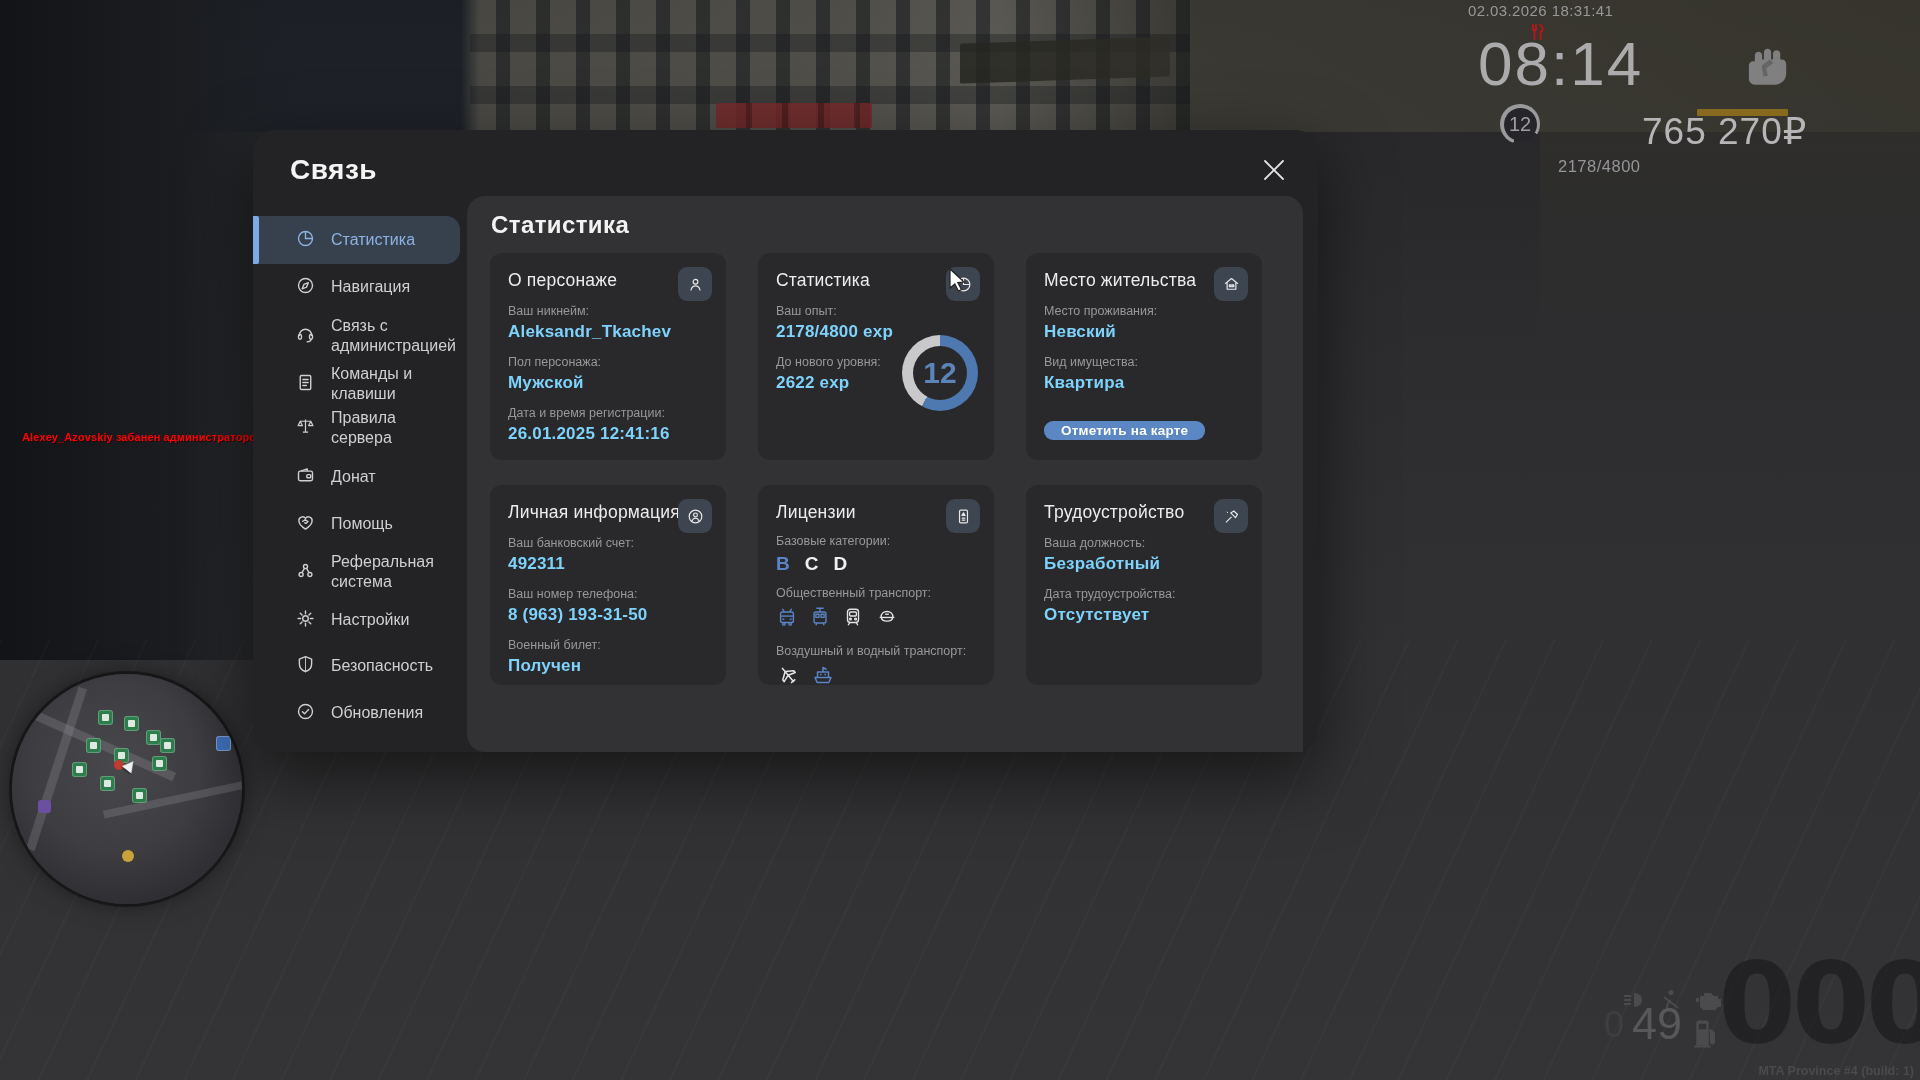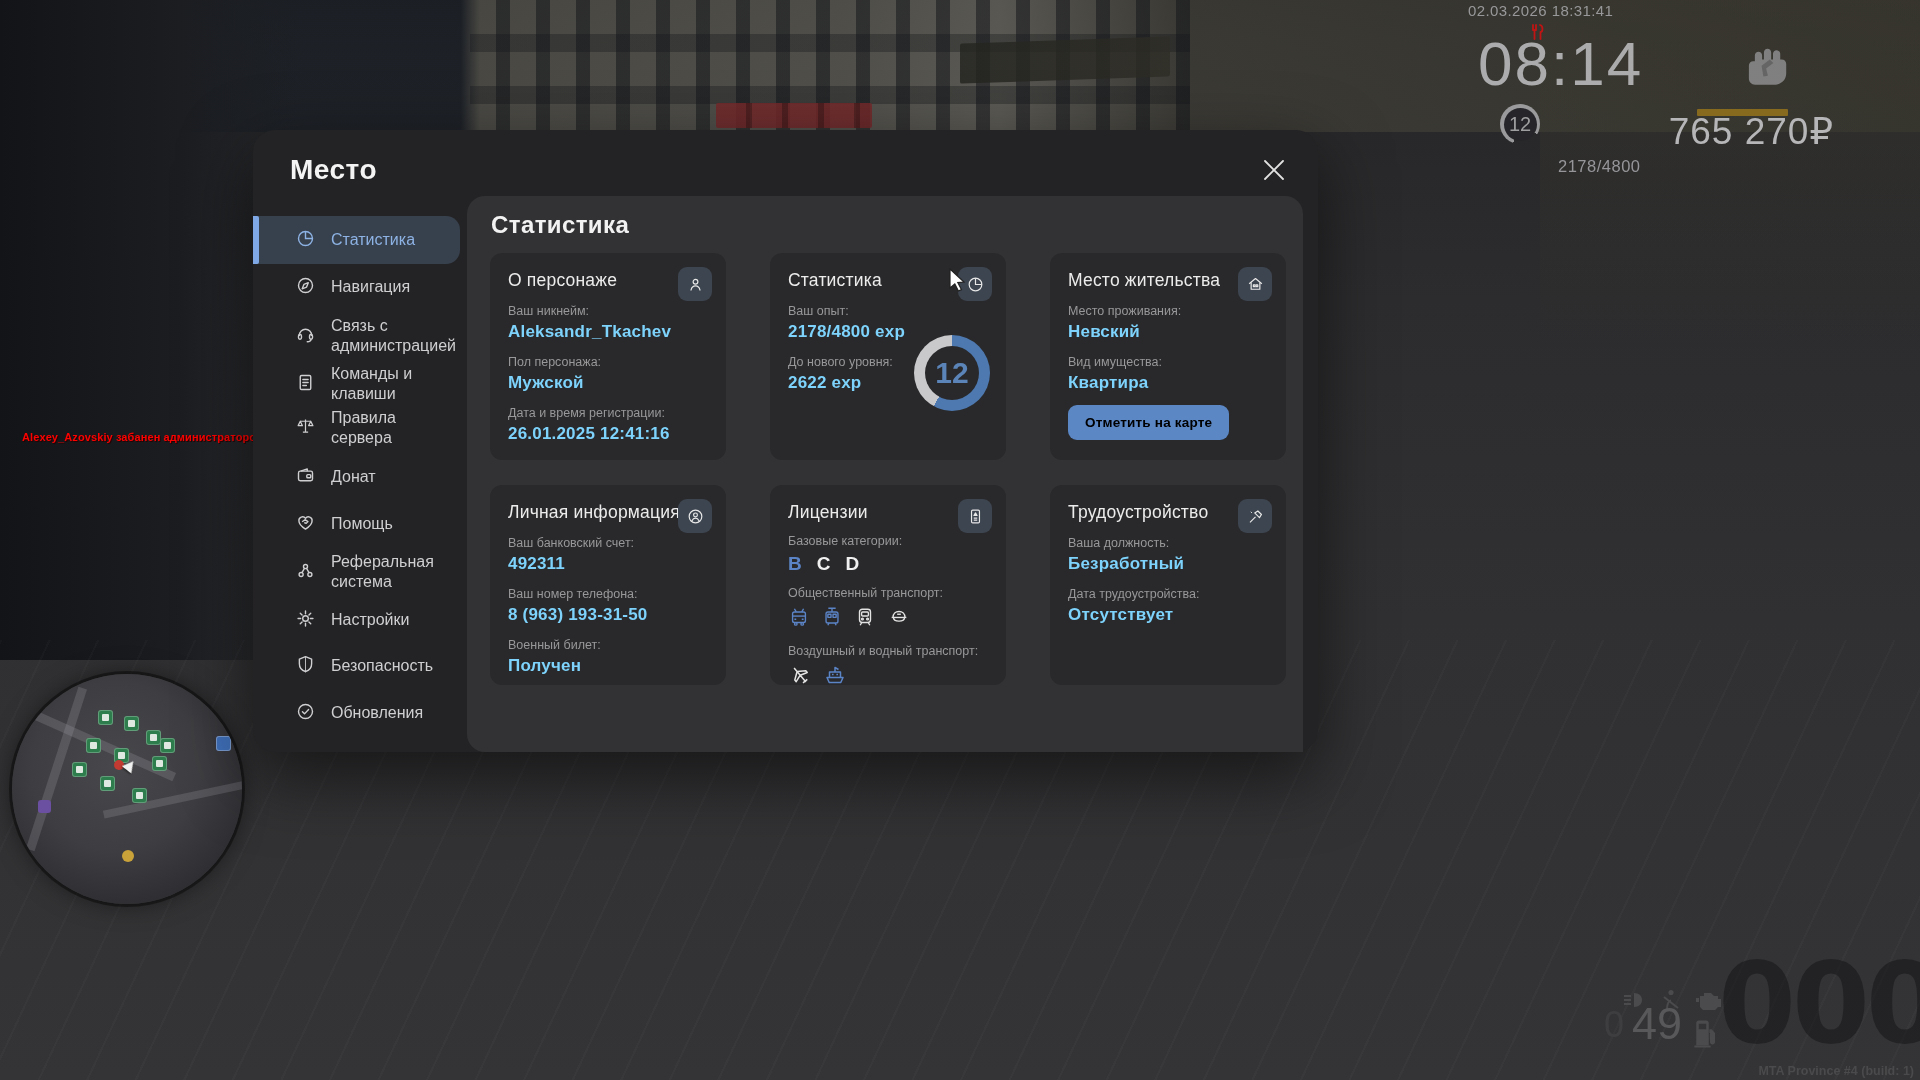--- a/index.html
+++ b/index.html
@@ -31,21 +31,21 @@
   #hud-clock { position:absolute; left:1478px; top:28px; font-size:62px; font-weight:300;
     color:rgba(188,188,190,.88); letter-spacing:2px; }
   #lvl-ring { position:absolute; left:1500px; top:104px; width:40px; height:40px; border-radius:50%;
     background:conic-gradient(from 200deg,#9a9a9c 0 78%, transparent 78% 100%); }
   #lvl-ring::before { content:""; position:absolute; inset:3.5px; border-radius:50%; background:#26262a; }
   #lvl-ring span { position:absolute; inset:0; display:flex; align-items:center; justify-content:center;
     font-size:20px; color:#9e9ea0; }
   #hud-exp { position:absolute; left:1558px; top:113px; font-size:16.5px; color:#96969a; letter-spacing:.5px;margin-top:44px;}
   #fist-icon { position:absolute; left:1738px; top:34px; color:#8d8d8f; opacity:.85;}
   #money-bar { position:absolute; left:1697px; top:109px; width:91px; height:7px; background:#876a1e; border-radius:1px;}
-  #hud-money { position:absolute; left:1642px; top:110px; width:192px; text-align:right;
+  #hud-money { position:absolute; left:1642px; top:110px; width:192px; text-align:left;
     font-size:37px; color:#b6b6b8; letter-spacing:1px; }
 
   
   #chat-ban { position:absolute; left:22px; top:431px; font-size:11px; font-weight:bold; color:#fb0200;
     text-shadow:1px 1px 0 rgba(40,0,0,.9); white-space:nowrap; letter-spacing:.1px;}
 
   
   #minimap { position:absolute; left:12px; top:674px; width:230px; height:230px; border-radius:50%;
     overflow:hidden; background:radial-gradient(circle at 45% 40%, #48484c 0%, #3e3e42 45%, #303034 72%, #222226 100%);
     box-shadow:0 0 0 3px rgba(0,0,0,.4), 0 0 24px rgba(0,0,0,.5); }
@@ -79,36 +79,36 @@
   .side-item svg { flex:none; }
   .side-item.active { background:#37414d; border-radius:0 14px 14px 0; color:#8db2e4; }
   .side-item.active::before { content:""; position:absolute; left:0; top:0; bottom:0; width:6px;
     background:#7fa9e6; border-radius:0 2px 2px 0; }
 
   #content { position:absolute; left:214px; top:66px; width:836px; height:556px;
     background:#323234; border-radius:18px 18px 0 18px; }
   #content-title { position:absolute; left:24px; top:15px; font-size:24px; font-weight:bold; color:#f2f2f2; letter-spacing:.4px;}
 
   #cards { position:absolute; left:23px; top:57px; display:grid;
-    grid-template-columns:236px 236px 236px; grid-template-rows:207px 200px; gap:25px 44px; }
+    grid-template-columns:236px 236px 236px; grid-template-rows:207px 200px; gap:25px 32px; }
   .card { position:relative; background:#29292b; border-radius:12px; padding:17px 18px; }
   .card-title { font-size:17.5px; color:#ececec; letter-spacing:.2px; }
   .badge { position:absolute; right:14px; top:14px; width:34px; height:34px; background:#3d4550;
     border-radius:9px; display:flex; align-items:center; justify-content:center; color:#e8e8e8; }
   .fld-l { font-size:12.5px; color:#98989a; margin-top:13px; }
   .fld-v { font-size:17px; font-weight:bold; color:#7dd3fc; margin-top:4px; letter-spacing:.2px; }
 
   #exp-ring { position:absolute; right:16px; top:82px; width:76px; height:76px; border-radius:50%;
     background:conic-gradient(#4d79b0 0 58%, #c9c9cb 58% 100%); }
   #exp-ring::before { content:""; position:absolute; inset:11px; border-radius:50%; background:#29292b; }
   #exp-ring span { position:absolute; inset:0; display:flex; align-items:center; justify-content:center;
     font-size:30px; font-weight:bold; color:#5b84b8; }
 
-  #map-btn { position:absolute; left:18px; bottom:20px; background:#5b87c5; color:#000000; border:none;
-    border-radius:9px; padding:10px 17px; font-size:13.5px; font-weight:bold; cursor:pointer;
+  #map-btn { position:absolute; left:18px; bottom:20px; background:#5b87c5; color:#ffffff; border:none;
+    border-radius:9px; padding:2px 17px; font-size:13.5px; font-weight:bold; cursor:pointer;
     font-family:inherit; letter-spacing:.2px;}
 
   .cat-row { display:flex; gap:15px; margin-top:5px; font-size:19px; font-weight:bold; color:#f0f0f0;}
   .cat-row .on { color:#5b84c7; }
   .ic-row { display:flex; gap:11px; margin-top:5px; color:#e3e3e3; align-items:center;}
   .ic-row .on { color:#5b84c7; }
   .lic-l { font-size:12.5px; color:#98989a; margin-top:11px; }
 
   
   #cursor { position:absolute; left:948px; top:268px; z-index:50; pointer-events:none; }
@@ -197,21 +197,21 @@
 <div id="fuel-pump-icon">
   <svg width="26" height="30" viewBox="0 0 20 24" fill="currentColor">
       <path d="M3 22V4c0-1.2.9-2 2-2h6c1.1 0 2 .8 2 2v18zM5 4.5h6V9H5z" fill-rule="evenodd"></path>
       <path d="M13.5 9h1.8l2.7 3v7.2c0 1.1-.9 2-2 2s-2-.9-2-2V12h-.5zM1.5 22h13v1.5h-13z"></path>
     </svg>
 </div>
 <div id="speed-val">000</div>
 <div id="version">MTA Province #4 (build: 1)</div>
 
 <div id="panel">
-  <div id="panel-title">Место</div>
+  <div id="panel-title">Связь</div>
   <div id="close-btn">
     <svg width="28" height="28" viewBox="0 0 28 28" stroke="currentColor" stroke-width="1.8" stroke-linecap="round">
         <path d="M5 5l18 18M23 5L5 23"></path>
       </svg>
   </div>
 
   <div class="side-item active" style="top:86px; height:48px;">
     <span><svg width="21" height="21" viewBox="0 0 24 24" fill="none" stroke="currentColor" stroke-width="1.6">
           <circle cx="12" cy="12" r="8"></circle>
           <path d="M12 4v8h8"></path>

